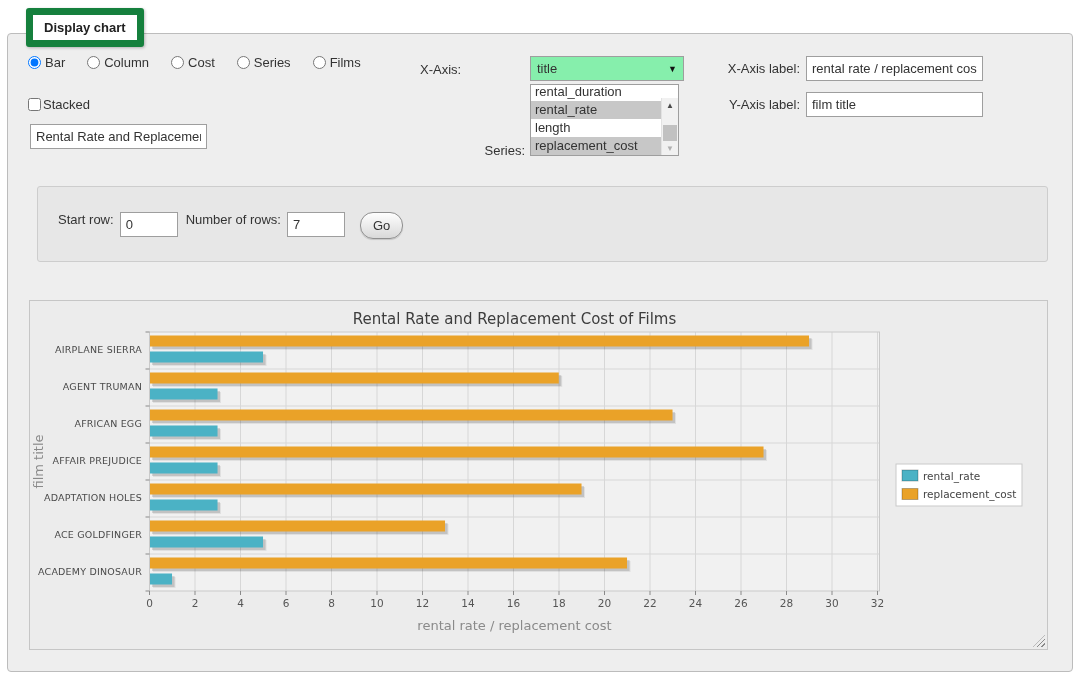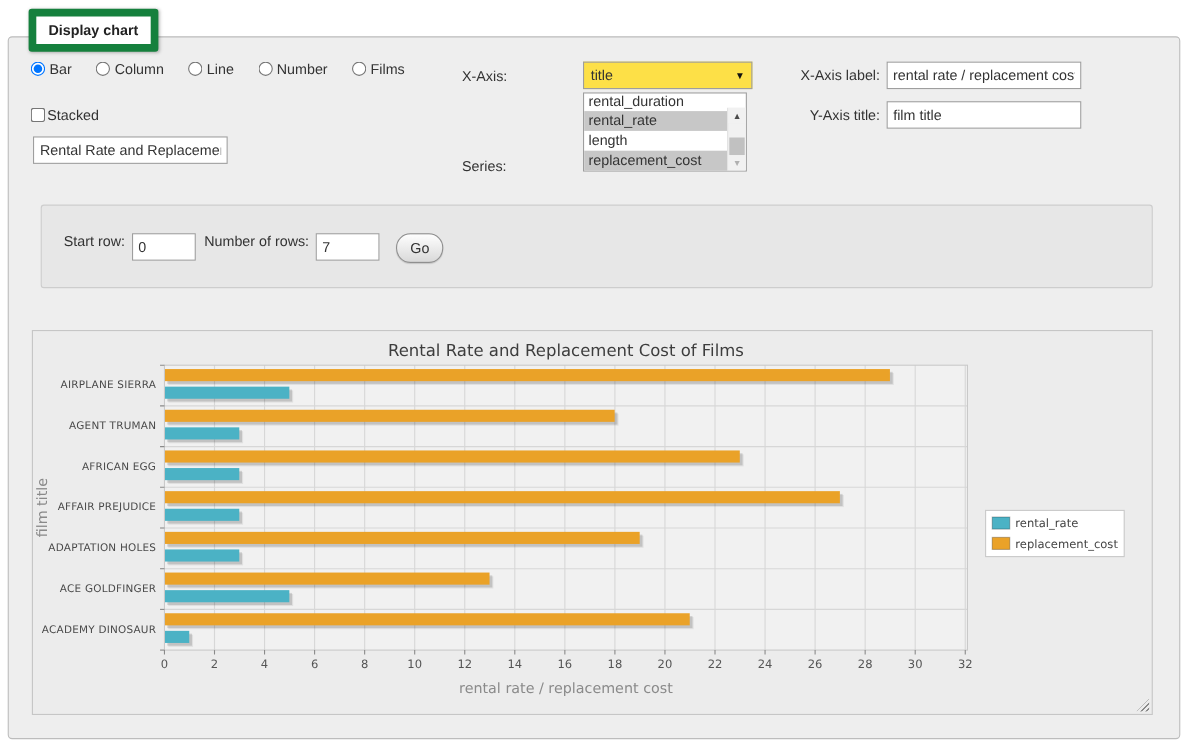--- a/index.html
+++ b/index.html
@@ -27,26 +27,26 @@
   .check-row { position:absolute; left:28px; top:97px; display:flex; align-items:center; gap:2px; }
   .check-row input { margin:0; }
   .text-input {
     border:1px solid #9e9e9e; background:#fff; color:#333;
     font-family:"Liberation Sans", sans-serif; font-size:13px;
     padding:2px 5px; height:25px;
   }
   #title-input { position:absolute; left:30px; top:124px; width:177px; }
   .field-label { position:absolute; color:#333; white-space:nowrap; }
   #xaxis-label-text { left:420px; top:62px; width:105px; text-align:left; }
-  #series-label-text { left:420px; top:143px; width:105px; }
+  #series-label-text { left:420px; top:143px; width:105px; text-align:right; }
   #xaxis-title-text { left:660px; top:61px; width:140px; text-align:right; }
   #yaxis-title-text { left:660px; top:97px; width:140px; text-align:right; }
   .select-box {
     position:absolute; left:530px; top:56px; width:154px; height:25px;
-    border:1px solid #9e9e9e; background:#fde047; display:flex; align-items:center;
+    border:1px solid #9e9e9e; background:#86efac; display:flex; align-items:center;
     padding:0 6px; cursor:default;
   }
   .select-box .value { flex:1; }
   .select-box .arrow { font-size:9px; color:#111; }
   #xaxis-input { position:absolute; left:806px; top:56px; width:177px; }
   #yaxis-input { position:absolute; left:806px; top:92px; width:177px; }
   .listbox {
     position:absolute; left:530px; top:84px; width:149px; height:72px;
     border:1px solid #9e9e9e; background:#fff; display:flex; overflow:hidden;align-items:flex-end;
   }
@@ -105,25 +105,25 @@
     <label class="radio-item">
       <input type="radio" name="chartType" checked="" style="">
       <span>Bar</span>
     </label>
     <label class="radio-item">
       <input type="radio" name="chartType" style="">
       <span>Column</span>
     </label>
     <label class="radio-item">
       <input type="radio" name="chartType" style="">
-      <span>Line</span>
+      <span>Cost</span>
     </label>
     <label class="radio-item">
       <input type="radio" name="chartType" style="">
-      <span>Number</span>
+      <span>Series</span>
     </label>
     <label class="radio-item">
       <input type="radio" name="chartType" style="">
       <span>Films</span>
     </label>
   </div>
 
 <div class="check-row">
   <input type="checkbox" id="stacked-cb" style="">
   <span>Stacked</span>
@@ -148,21 +148,21 @@
   <div class="scrollbar">
     <div class="scroll-btn up">▲</div>
     <div class="scroll-thumb"></div>
     <div class="scroll-btn down">▼</div>
   </div>
 </div>
 
 <span class="field-label" id="xaxis-title-text">X-Axis label:</span>
 <input class="text-input" id="xaxis-input" value="rental rate / replacement cost" style="">
 
-<span class="field-label" id="yaxis-title-text">Y-Axis title:</span>
+<span class="field-label" id="yaxis-title-text">Y-Axis label:</span>
 <input class="text-input" id="yaxis-input" value="film title" style="">
 
 <div class="panel">
   <div class="panel-row">
     <span class="lbl">Start row:</span>
     <input class="text-input" id="start-row-input" value="0" style="">
     <span class="lbl">Number of rows:</span>
     <input class="text-input" id="num-rows-input" value="7" style="">
     <button class="go-button">Go</button>
   </div>

